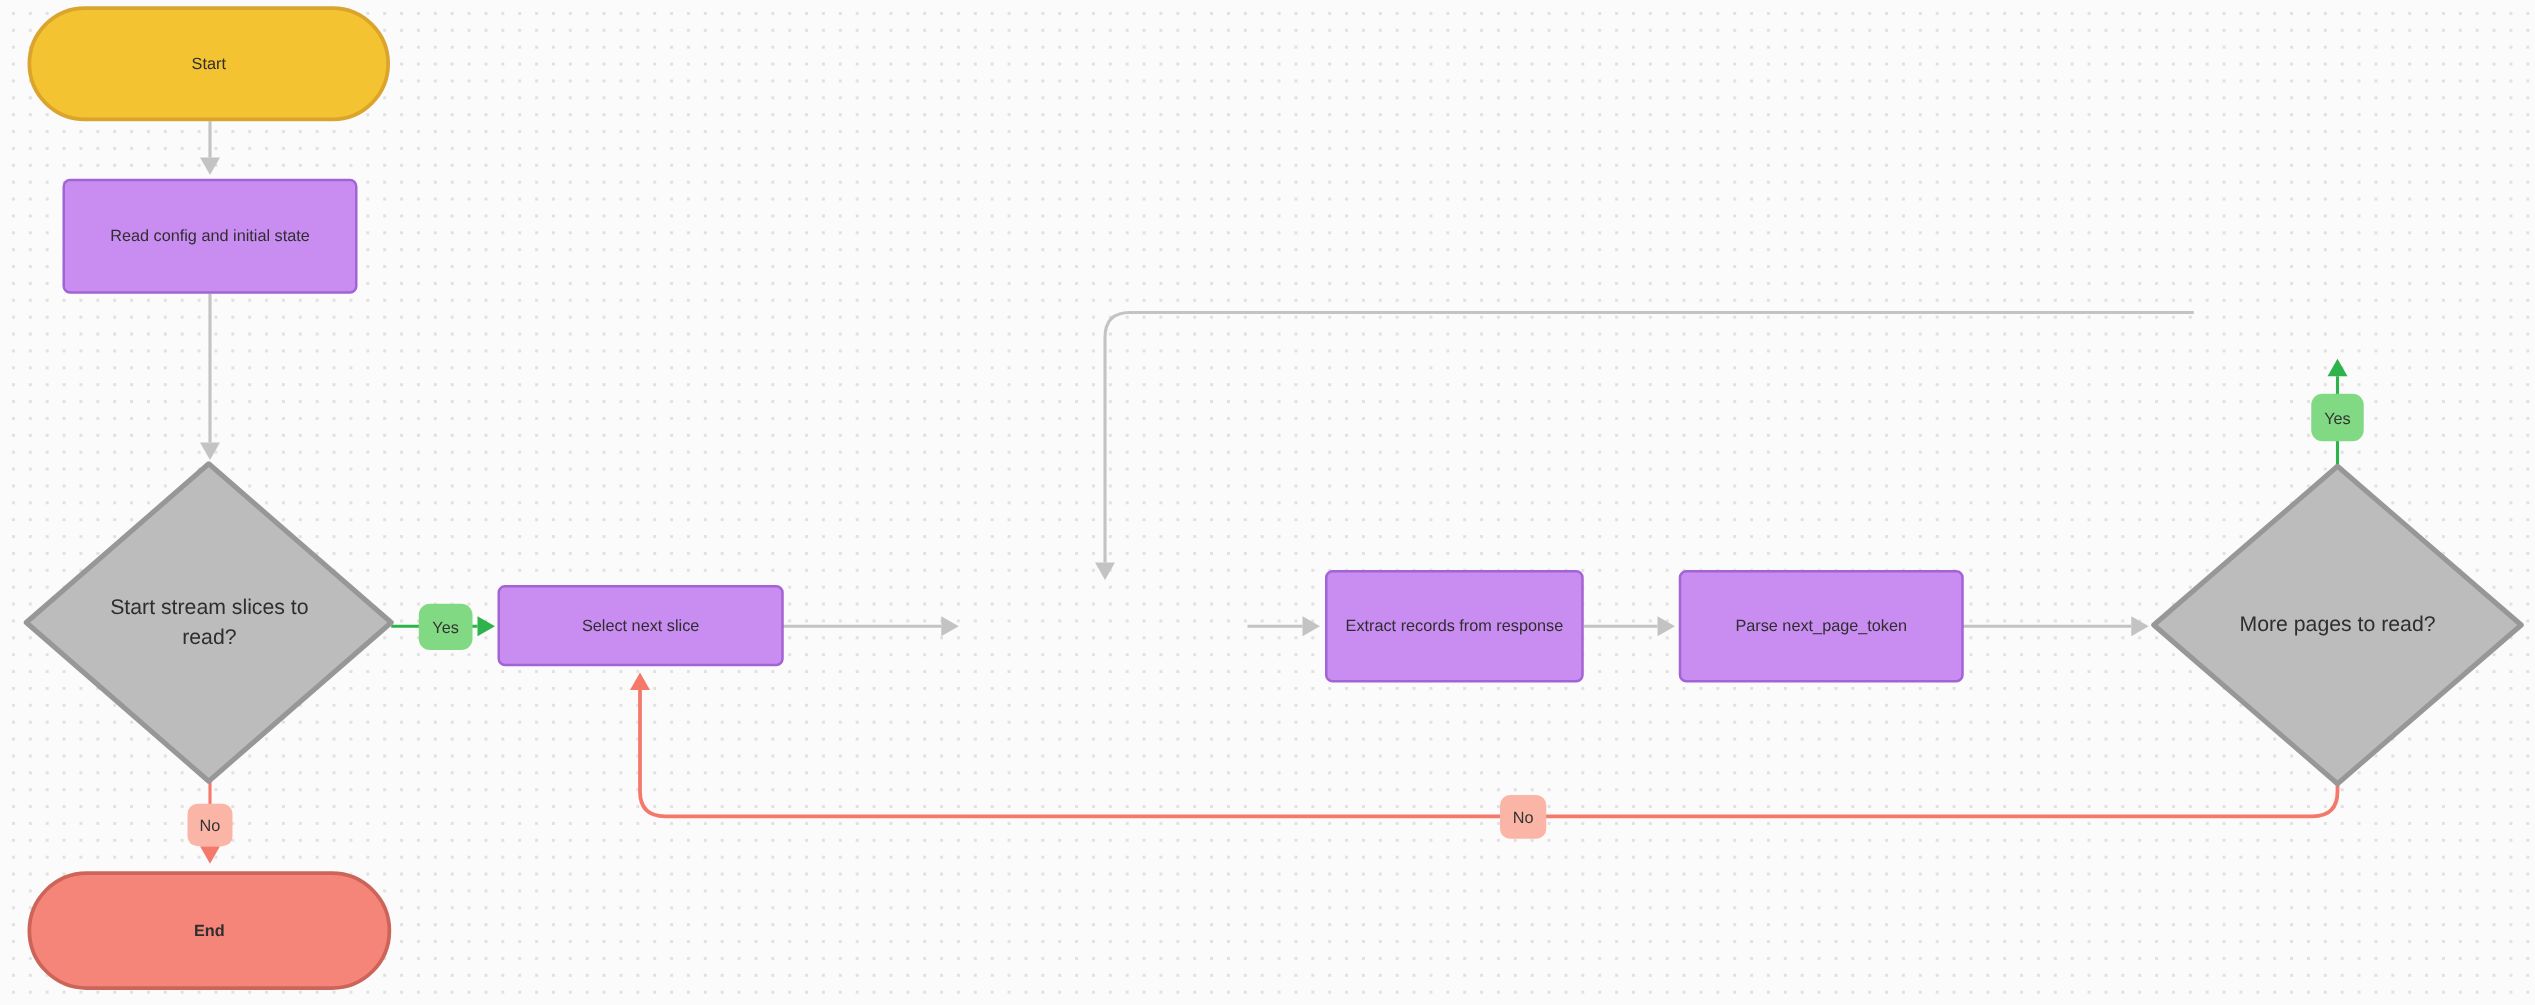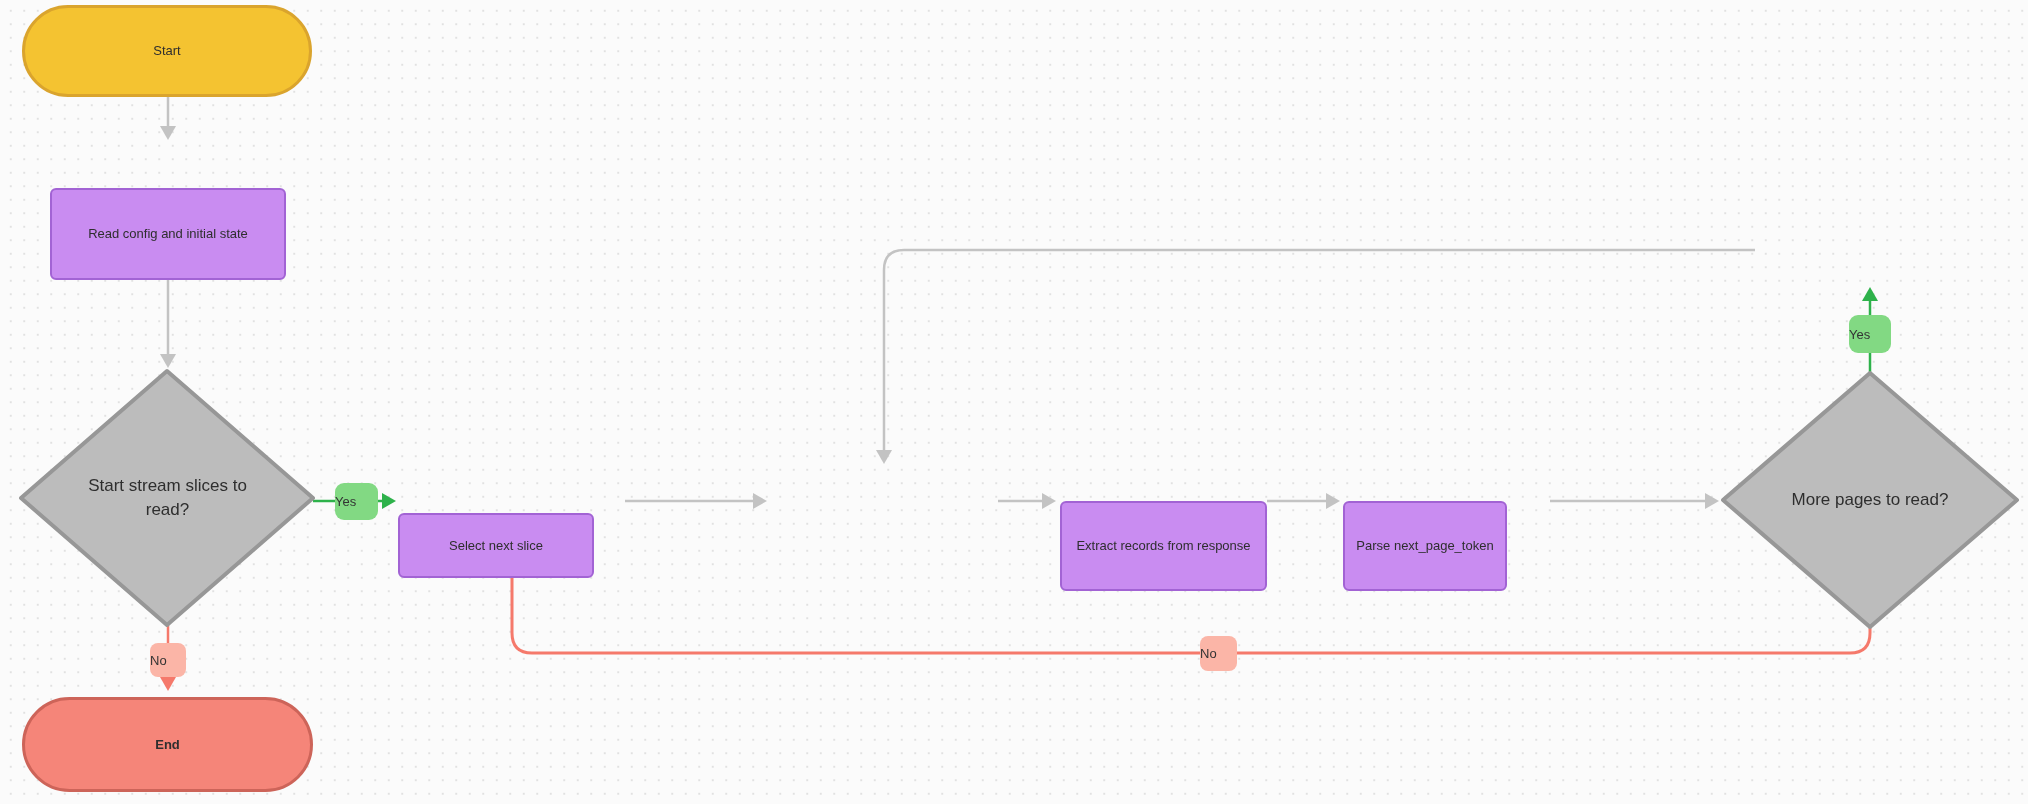--- a/index.html
+++ b/index.html
@@ -47,46 +47,45 @@
     background: #f58579;
     border: 3px solid #cd6459;
     border-radius: 48px;
     font-weight: bold;
   }
   .process {
     background: #c98cf1;
     border: 2.5px solid #a263d4;
     border-radius: 6px;
     padding: 4px 10px;
-    margin-top: 45px;
   }
   .proc-read-config   { left: 50px;   top: 143px; width: 236px; height: 92px; }
-  .proc-select-slice  { left: 398px;  top: 468px; width: 196px; height: 65px; }
+  .proc-select-slice  { left: 398px;  top: 468px; width: 229px; height: 65px; }
   .proc-submit        { left: 770px;  top: 468px; width: 228px; height: 65px; }
   .proc-extract       { left: 1060px; top: 456px; width: 207px; height: 90px; align-items: center; }
-  .proc-parse         { left: 1343px; top: 456px; width: 164px; height: 90px; }
+  .proc-parse         { left: 1343px; top: 456px; width: 228px; height: 90px; }
   .proc-select-page   { left: 1755px; top: 217px; width: 228px; height: 66px; }
   .decision-label {
     position: absolute;
     display: flex;
     align-items: center;
     justify-content: center;
     text-align: center;
     color: #2e2e2e;
     font-size: 17px;
     font-weight: 500;
     line-height: 1.4;
   }
   .decision-label-slices { left: 80px;   top: 438px; width: 175px; height: 120px; }
   .decision-label-pages  { left: 1790px; top: 440px; width: 160px; height: 120px; }
   .badge {
     position: absolute;
     display: flex;
     align-items: center;
-    justify-content: flex-start;
+    justify-content: center;
     box-sizing: border-box;
     font-size: 13px;
     font-weight: 500;
     color: #333333;
   }
   .badge-yes { background: #82d983; border-radius: 9px; }
   .badge-no  { background: #fbb5a7; border-radius: 8px; }
   .badge-yes-slices { left: 335px;  top: 483px; width: 43px; height: 37px; }
   .badge-yes-pages  { left: 1849px; top: 315px; width: 42px; height: 38px; }
   .badge-no-slices  { left: 150px;  top: 643px; width: 36px; height: 34px; }

